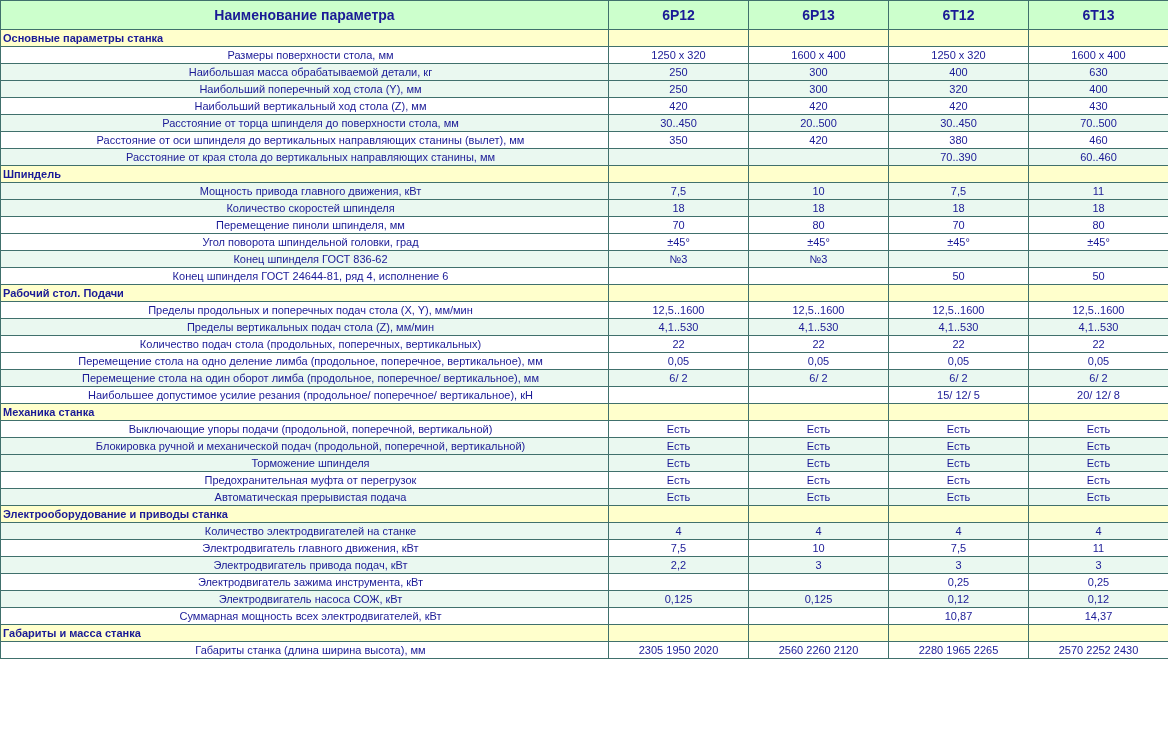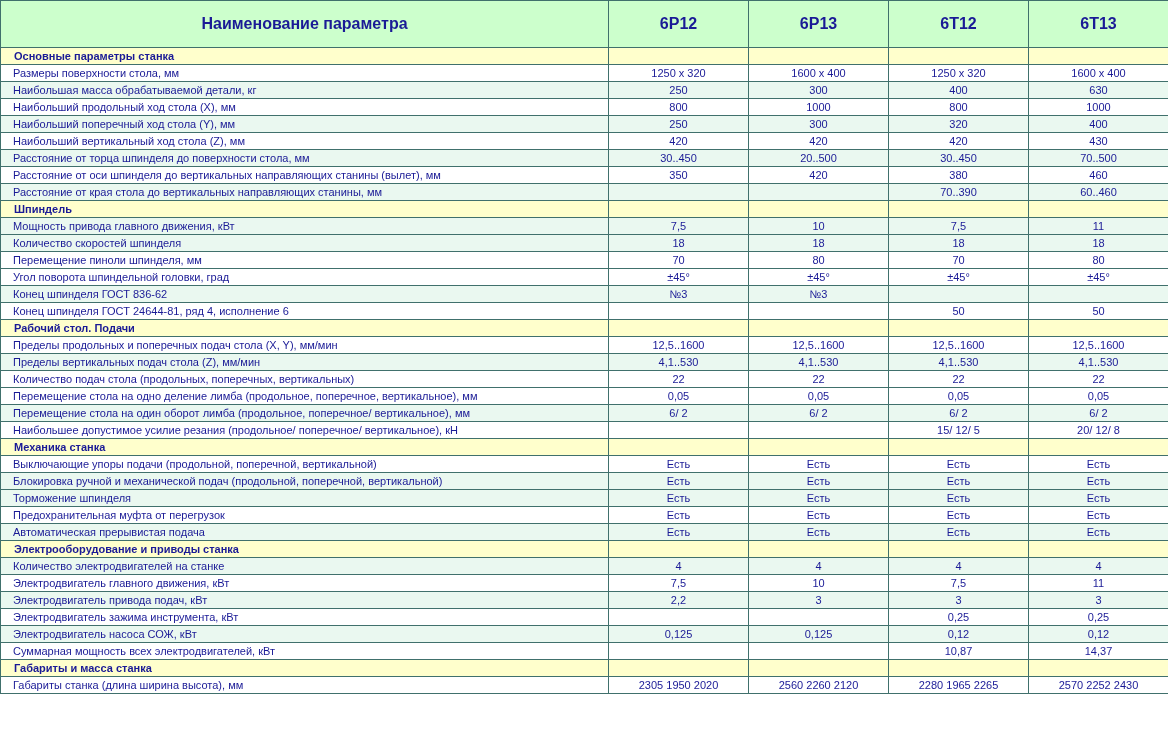--- a/index.html
+++ b/index.html
@@ -18,36 +18,36 @@
     font-family:"Liberation Sans", sans-serif;
     color:var(--text);
   }
   th,td{
     border:1px solid var(--border);
     overflow:hidden;
     white-space:nowrap;
   }
   thead th{
     background:var(--header-bg);
-    font-size:16px;
+    font-size:14px;
     font-weight:bold;
     height:20px;
     text-align:center;
-    padding:13px;
+    padding:4px;
   }
   tbody td{
     font-size:11px;
     height:16px;
     line-height:16px;
     padding:0;
   }
-  td.param{text-align:left;padding-left:12px;}
+  td.param{text-align:center;padding-left:12px;}
   td.val{text-align:center;}
   tr.section-row td{background:var(--section-bg);}
-  td.section-title{font-weight:bold;text-align:left;padding-left:13px;}
+  td.section-title{font-weight:bold;text-align:left;padding-left:2px;}
   tr.stripe td{background:var(--stripe-bg);}
   tr.plain td{background:var(--plain-bg);}
 </style>
 </head>
 <body>
 
 <table>
   <colgroup>
     <col style="width:608px">
     <col style="width:140px">
@@ -79,27 +79,20 @@
         <td class="val">1250 x 320</td>
         <td class="val">1600 x 400</td>
       </tr>
       <tr class="stripe">
         <td class="param">Наибольшая масса обрабатываемой детали, кг</td>
         <td class="val">250</td>
         <td class="val">300</td>
         <td class="val">400</td>
         <td class="val">630</td>
       </tr>
-      <tr class="plain">
-        <td class="param">Наибольший продольный ход стола (X), мм</td>
-        <td class="val">800</td>
-        <td class="val">1000</td>
-        <td class="val">800</td>
-        <td class="val">1000</td>
-      </tr>
       <tr class="stripe">
         <td class="param">Наибольший поперечный ход стола (Y), мм</td>
         <td class="val">250</td>
         <td class="val">300</td>
         <td class="val">320</td>
         <td class="val">400</td>
       </tr>
       <tr class="plain">
         <td class="param">Наибольший вертикальный ход стола (Z), мм</td>
         <td class="val">420</td>

